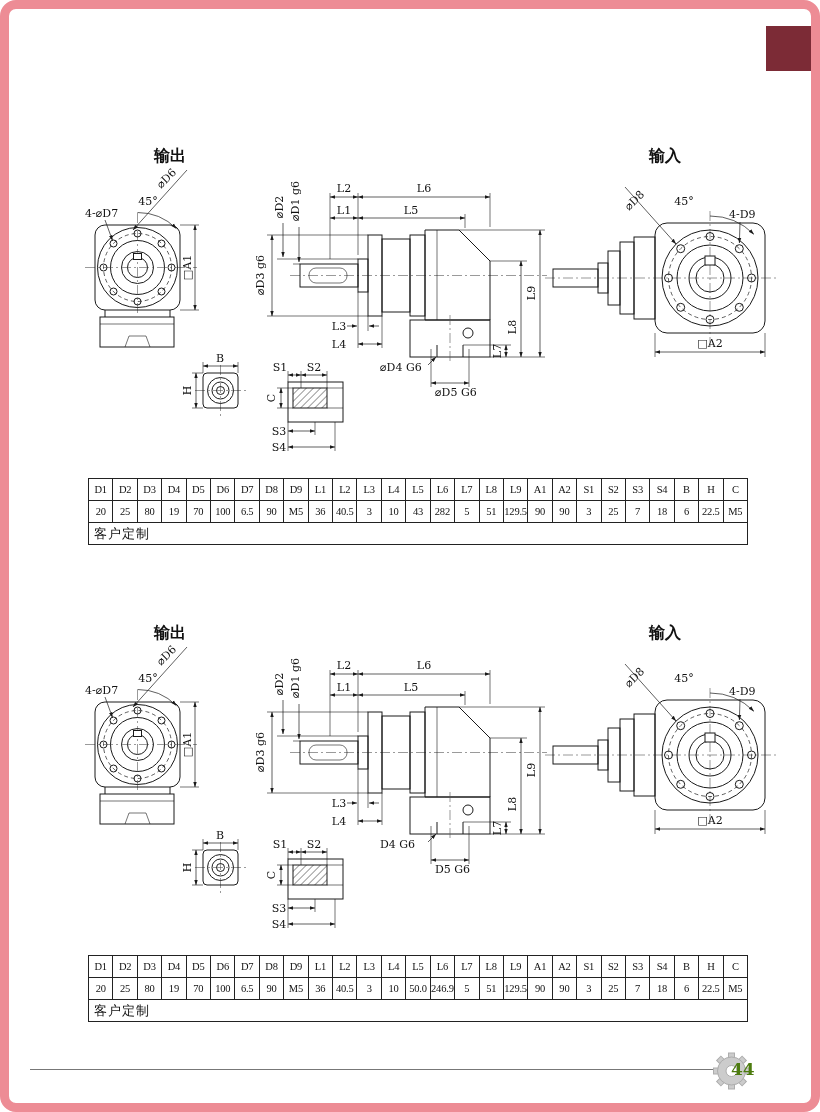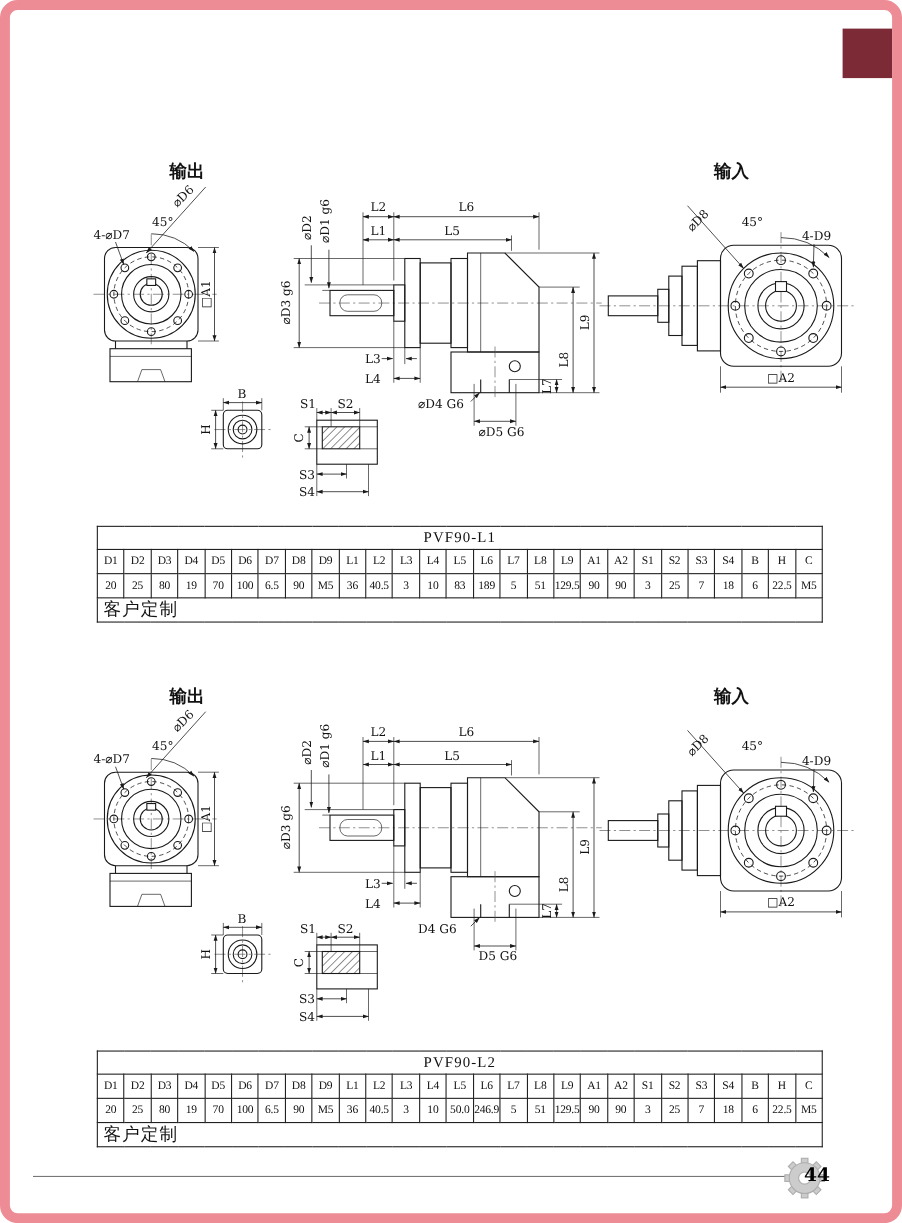--- a/index.html
+++ b/index.html
@@ -17,25 +17,25 @@
   .cl{stroke:#555;stroke-width:0.6;stroke-dasharray:10 3 2 3;fill:none;}
   .dash{stroke:#1a1a1a;stroke-width:0.7;stroke-dasharray:4 3;fill:none;}
   .dim{stroke:#1a1a1a;stroke-width:0.7;fill:none;}
   text.dt{font-family:"DejaVu Serif","DejaVu Sans",serif;font-size:11px;fill:#111;}
   text.cjk{font-family:"DejaVu Sans","Liberation Sans",sans-serif;font-size:16px;font-weight:bold;fill:#111;}
   .dim-table{border-collapse:collapse;table-layout:fixed;width:660px;margin:13px 0 0 79px;
              border:1.5px solid #222;}
   .dim-table td{border:1px solid #222;text-align:center;font-size:10.5px;height:21px;
                 padding:0;letter-spacing:-0.2px;color:#111;}
   .dim-table .t-title{font-size:13.5px;height:20px;letter-spacing:1px;}
-  .dim-table .t-note{text-align:left;padding-left:5px;font-size:16px;letter-spacing:1px;
+  .dim-table .t-note{text-align:left;padding-left:5px;font-size:13px;letter-spacing:1px;
                      font-family:"DejaVu Sans","Liberation Sans",sans-serif;}
   .footer-rule{position:absolute;left:21px;top:1060px;width:717px;border-top:1px solid #777;}
   .gear{position:absolute;left:700px;top:1036px;}
-  .page-number{position:absolute;left:722px;top:1050px;font:bold 17px "DejaVu Serif",serif;color:#000000;}
+  .page-number{position:absolute;left:722px;top:1050px;font:bold 17px "DejaVu Serif",serif;color:#4d7c0f;}
 </style>
 </head>
 <body>
 
 <svg width="0" height="0" style="position:absolute" aria-hidden="true">
   <defs>
     <marker id="ar" viewBox="0 0 10 10" refX="9.5" refY="5" markerWidth="8" markerHeight="8" orient="auto-start-reverse">
       <path d="M0 1.8 L10 5 L0 8.2 Z" fill="#1a1a1a"></path>
     </marker>
     <pattern id="hatch" width="5" height="5" patternUnits="userSpaceOnUse" patternTransform="rotate(45)">
@@ -237,23 +237,20 @@
     <line class="dim" x1="203" y1="296" x2="230" y2="296" marker-start="url(#ar)" marker-end="url(#ar)"></line>
     <text class="dt" x="194" y="300" text-anchor="middle">S3</text>
     <line class="thin" x1="250" y1="287" x2="250" y2="316"></line>
     <line class="dim" x1="203" y1="312" x2="250" y2="312" marker-start="url(#ar)" marker-end="url(#ar)"></line>
     <text class="dt" x="194" y="316" text-anchor="middle">S4</text>
   </g>
 </svg>
 </div>
     <table class="dim-table">
       <tbody>
-          <tr>
-        <td class="t-title" colspan="27">PVF90-L1</td>
-      </tr>
       <tr>
             <td>D1</td>
             <td>D2</td>
             <td>D3</td>
             <td>D4</td>
             <td>D5</td>
             <td>D6</td>
             <td>D7</td>
             <td>D8</td>
             <td>D9</td>
@@ -283,22 +280,22 @@
             <td>19</td>
             <td>70</td>
             <td>100</td>
             <td>6.5</td>
             <td>90</td>
             <td>M5</td>
             <td>36</td>
             <td>40.5</td>
             <td>3</td>
             <td>10</td>
-            <td>83</td>
-            <td>189</td>
+            <td>43</td>
+            <td>282</td>
             <td>5</td>
             <td>51</td>
             <td>129.5</td>
             <td>90</td>
             <td>90</td>
             <td>3</td>
             <td>25</td>
             <td>7</td>
             <td>18</td>
             <td>6</td>
@@ -502,23 +499,20 @@
     <line class="dim" x1="203" y1="296" x2="230" y2="296" marker-start="url(#ar)" marker-end="url(#ar)"></line>
     <text class="dt" x="194" y="300" text-anchor="middle">S3</text>
     <line class="thin" x1="250" y1="287" x2="250" y2="316"></line>
     <line class="dim" x1="203" y1="312" x2="250" y2="312" marker-start="url(#ar)" marker-end="url(#ar)"></line>
     <text class="dt" x="194" y="316" text-anchor="middle">S4</text>
   </g>
 </svg>
 </div>
     <table class="dim-table">
       <tbody>
-          <tr>
-        <td class="t-title" colspan="27">PVF90-L2</td>
-      </tr>
       <tr>
             <td>D1</td>
             <td>D2</td>
             <td>D3</td>
             <td>D4</td>
             <td>D5</td>
             <td>D6</td>
             <td>D7</td>
             <td>D8</td>
             <td>D9</td>

